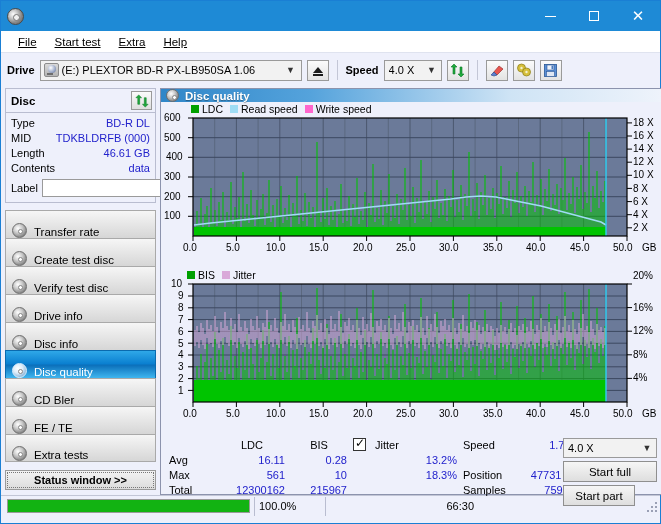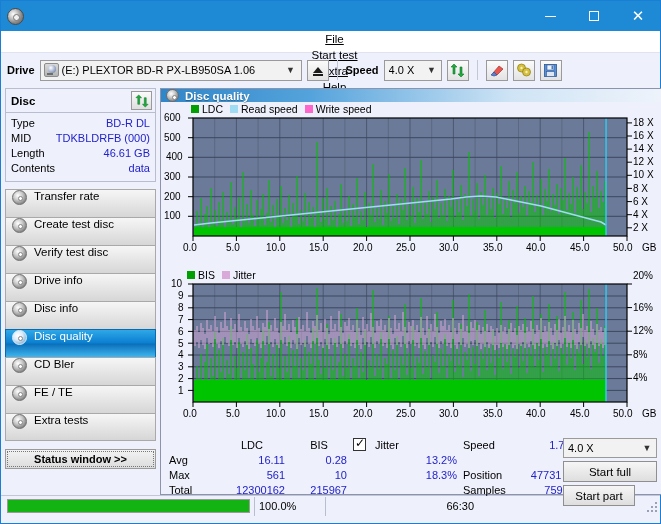--- a/index.html
+++ b/index.html
@@ -57,21 +57,20 @@
   .max-glyph { width: 10px; height: 10px; border: 1px solid #fff; display: block; }
   .close-glyph { font-size: 15px; line-height: 1; font-family: "DejaVu Sans", sans-serif; }
 
   
   .menubar {
     height: 22px;
     background: #ffffff;
     display: flex; align-items: center;
     padding-left: 8px;
     border-bottom: 1px solid #dfe3ef;
-    flex-direction: column;
   }
   .menu-item {
     padding: 2px 9px;
     font-size: 11.5px;
     color: #000;
   }
   .menu-item u { text-decoration: underline; }
 
   
   .drivebar {
@@ -189,21 +188,21 @@
   }
   .cd-icon::after {
     content: ""; position: absolute; left: 5px; top: 5px;
     width: 4px; height: 4px; border-radius: 50%;
     background: #f6f6ee; border: 1px solid #9c9c58;
   }
 
   .nav-list { margin-top: 7px; }
   .nav-item {
     height: 28px;
-    display: flex; align-items: flex-start;
+    display: flex; align-items: flex-end;
     padding-left: 6px;
     background: linear-gradient(#f6f6f6, #d6d6d6);
     border: 1px solid #a9a9a9;
     border-bottom: none;
     font-size: 11.5px;
     color: #000;
   }
   .nav-item:last-child { border-bottom: 1px solid #a9a9a9; }
   .nav-item.active {
     background: linear-gradient(#2fa8e8, #0a7fd0 48%, #0b6fba 52%, #3fb6ef);
@@ -418,20 +417,25 @@
             <span class="k">MID</span>
             <span class="v">TDKBLDRFB (000)</span>
           </div>
           <div class="disc-row">
             <span class="k">Length</span>
             <span class="v">46.61 GB</span>
           </div>
           <div class="disc-row">
             <span class="k">Contents</span>
             <span class="v">data</span>
+          </div>
+          <div class="label-row">
+            <span class="k">Label</span>
+            <input class="label-input" type="text" value="" style="">
+            <span class="cd-icon"></span>
           </div>
         </div>
       </div>
 
       <div class="nav-list">
         <div class="nav-item">
           <span class="nav-icon"></span>
           <span>Transfer rate</span>
         </div>
         <div class="nav-item">

